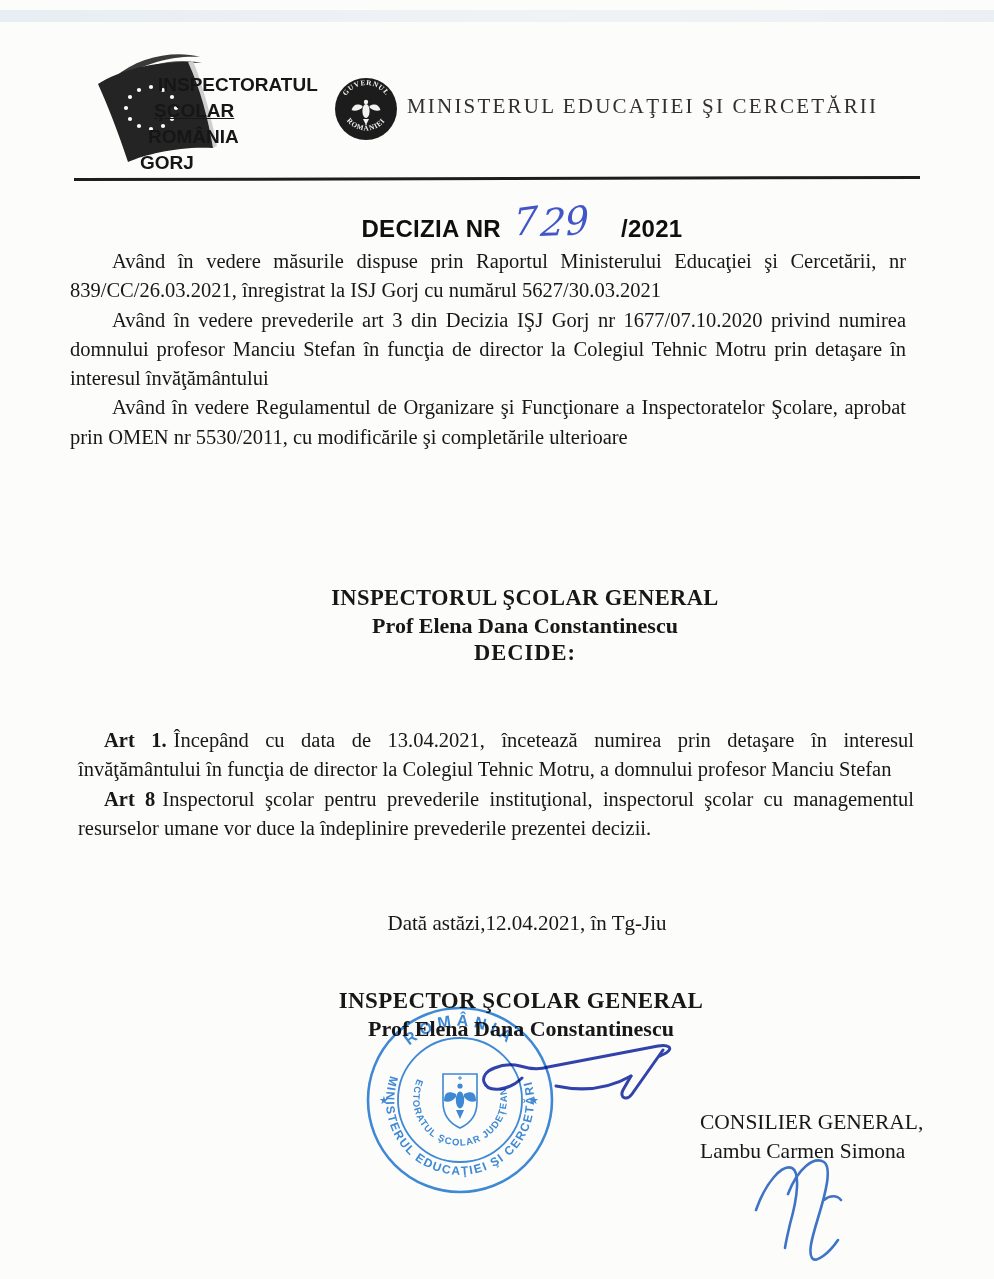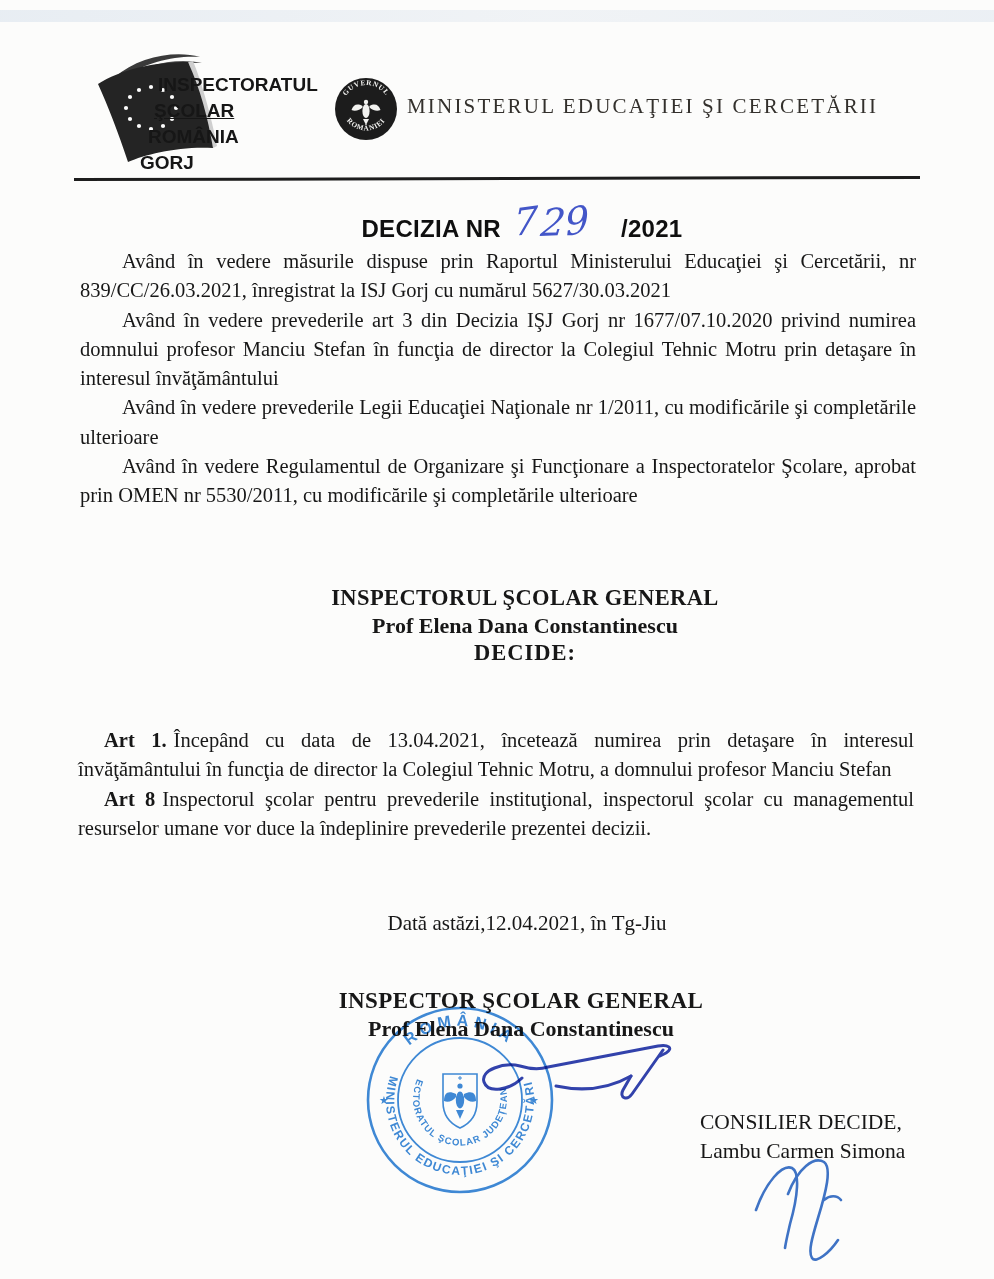--- a/index.html
+++ b/index.html
@@ -25,21 +25,21 @@
   .rule{position:absolute;left:74px;top:177px;width:846px;height:3px;
     background:#1d1d1d;transform:rotate(-0.15deg);}
   
   .title-row{position:absolute;left:0;top:198px;width:994px;display:flex;
     justify-content:center;align-items:flex-end;padding-left:50px;box-sizing:border-box;}
   .title-text{font-family:"Liberation Sans","DejaVu Sans",sans-serif;font-weight:bold;
     font-size:24px;color:#0f0f0f;letter-spacing:.3px;line-height:34px;}
   .hand-num-svg{margin:0 6px;}
   .title-suffix{margin-left:20px;}
   
-  .preamble{position:absolute;left:80px;top:247px;width:836px;}
+  .preamble{position:absolute;left:70px;top:247px;width:836px;}
   .preamble p{margin:0;text-indent:42px;font-size:20.5px;line-height:29.3px;text-align:justify;}
   .articles{position:absolute;left:78px;top:726px;width:836px;}
   .articles p{margin:0;text-indent:26px;font-size:20.5px;line-height:29.3px;text-align:justify;}
   .art-label{font-weight:bold;padding-right:7px;}
   .decide-heading{position:absolute;left:0;top:584px;width:994px;text-align:center;
     transform:translateX(28px);font-weight:bold;line-height:27.5px;}
   .dh1{font-size:22.5px;letter-spacing:.4px;}
   .dh2{font-size:22px;}
   .dh3{font-size:22.5px;letter-spacing:1px;}
   .date-line{position:absolute;left:0;top:911px;width:994px;text-align:center;
@@ -120,21 +120,20 @@
       <g transform="skewX(-8)">
         <text x="12" y="38" rotate="-8 -2 -12" font-family="DejaVu Serif, serif" font-style="italic" font-size="38" letter-spacing="2" fill="#4356c8">729</text>
       </g>
     </svg>
     <span class="title-text title-suffix">/2021</span>
   </div>
 
   <div class="preamble">
     <p>Având în vedere măsurile dispuse prin Raportul Ministerului Educaţiei şi Cercetării, nr 839/CC/26.03.2021, înregistrat la ISJ Gorj cu numărul 5627/30.03.2021</p>
     <p>Având în vedere prevederile art 3 din Decizia IŞJ Gorj nr 1677/07.10.2020 privind numirea domnului profesor Manciu Stefan în funcţia de director la Colegiul Tehnic Motru prin detaşare în interesul învăţământului</p>
-    <p>Având în vedere prevederile Legii Educaţiei Naţionale nr 1/2011, cu modificările şi completările ulterioare</p>
     <p>Având în vedere Regulamentul de Organizare şi Funcţionare a Inspectoratelor Şcolare, aprobat prin OMEN nr 5530/2011, cu modificările şi completările ulterioare</p>
   </div>
 
   <div class="decide-heading">
     <div class="dh1">INSPECTORUL ŞCOLAR GENERAL</div>
     <div class="dh2">Prof Elena Dana Constantinescu</div>
     <div class="dh3">DECIDE:</div>
   </div>
 
   <div class="articles">
@@ -185,21 +184,21 @@
 
   <svg class="sig1-svg" width="250" height="90" viewBox="0 0 250 90">
     <g stroke="#3243ae" stroke-width="3" fill="none" stroke-linecap="round" stroke-linejoin="round">
       <path d="M 62,52 C 50,64 28,68 24,56 C 20,44 44,36 60,40 C 70,43 78,44 88,41 L 198,20 C 208,18 214,22 206,27 L 200,30"></path>
       <path d="M 203,24 L 172,68 C 167,75 159,72 163,64 L 171,50"></path>
       <path d="M 96,60 C 124,66 150,62 171,50"></path>
     </g>
   </svg>
 
   <div class="legal">
-    <div>CONSILIER DECIDE,</div>
+    <div>CONSILIER GENERAL,</div>
     <div>Lambu Carmen Simona</div>
   </div>
 
   <svg class="sig2-svg" width="170" height="130" viewBox="0 0 170 130">
     <g stroke="#3f74c8" stroke-width="2.6" fill="none" stroke-linecap="round" stroke-linejoin="round">
       <path d="M 16,72 C 26,44 42,26 52,30 C 60,34 58,58 50,86 C 48,95 46,103 45,110"></path>
       <path d="M 48,56 C 58,30 74,18 84,24 C 92,30 86,54 78,80 C 72,100 68,114 72,120 C 76,126 90,114 98,102"></path>
       <path d="M 84,62 C 90,57 97,57 101,62"></path>
     </g>
   </svg>

